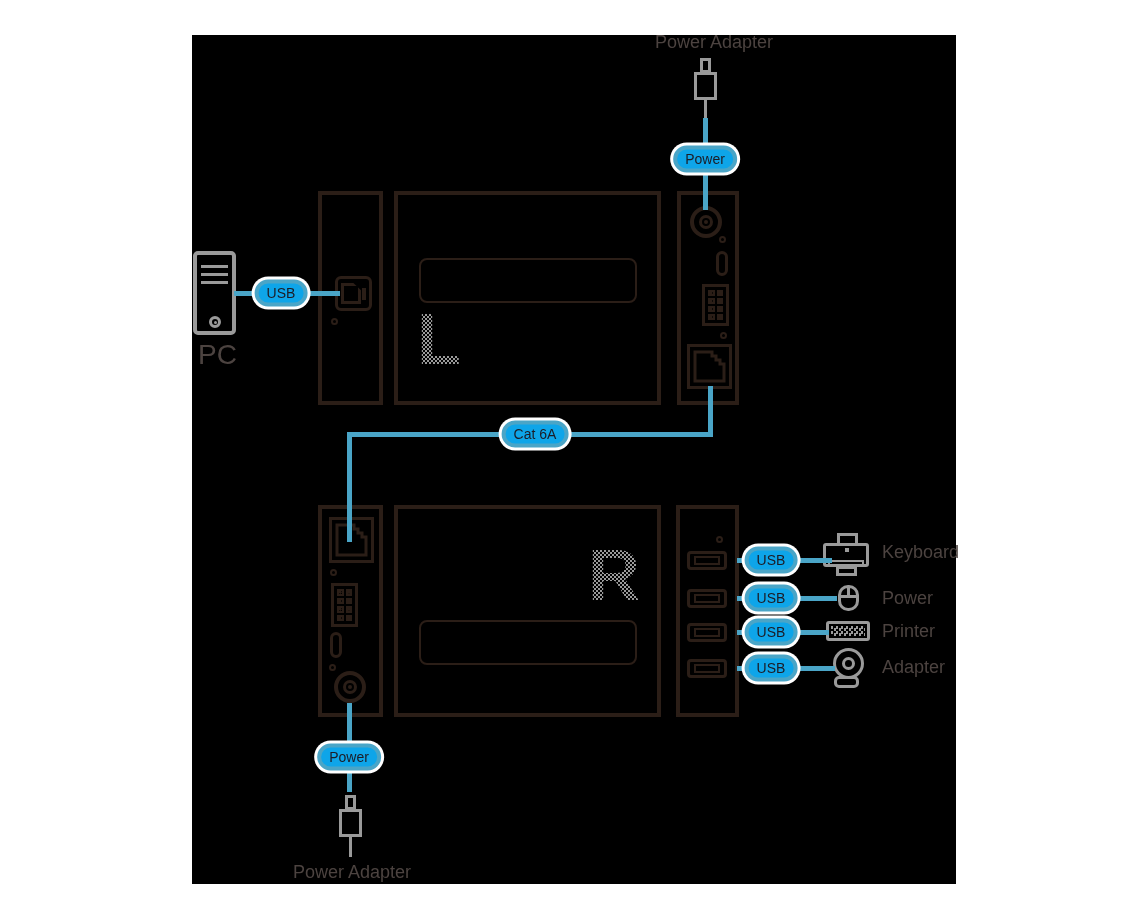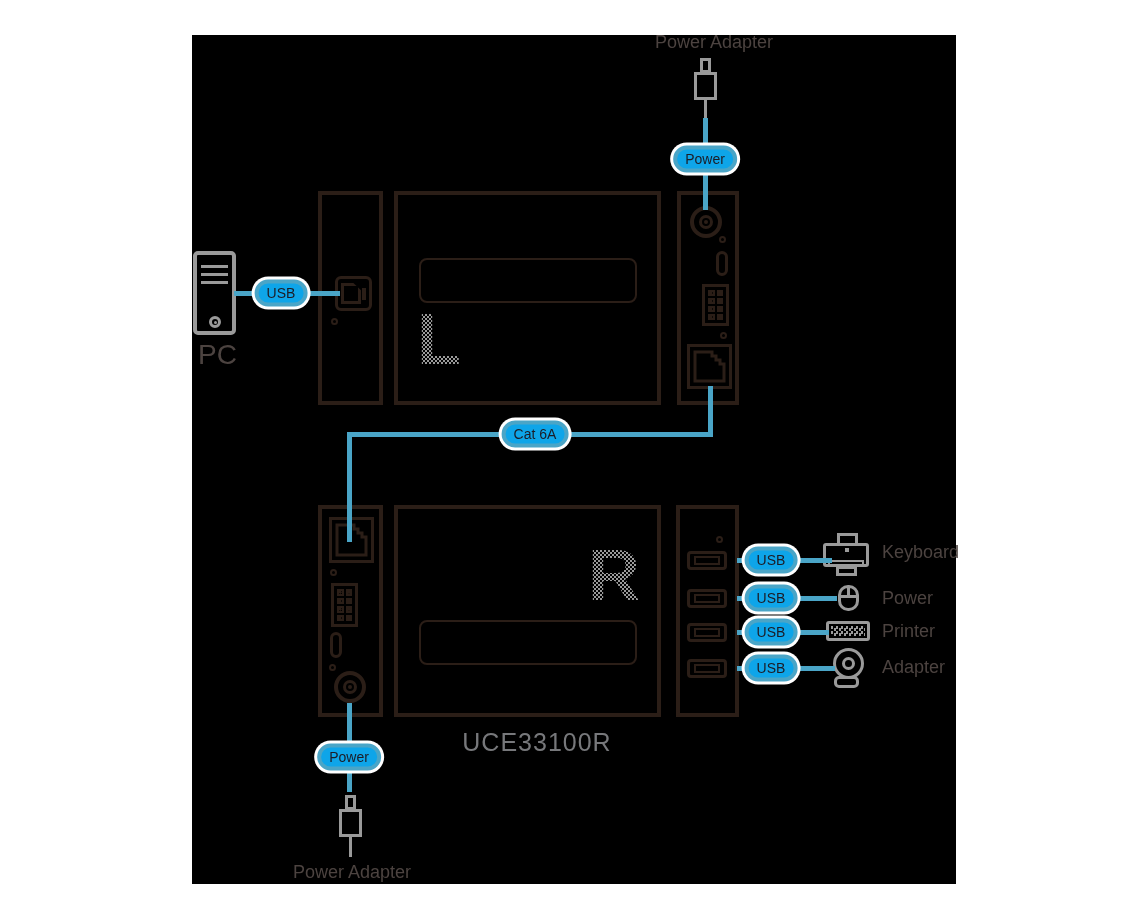--- a/index.html
+++ b/index.html
@@ -107,21 +107,20 @@
   <div class="cable" style="left:347px;top:432px;width:366px;height:5px;"></div>
   <div class="cable" style="left:347px;top:432px;width:5px;height:110px;"></div>
   <div class="badge" style="left:535px;top:434px;">Cat 6A</div>
 
   <div class="abs panel" style="left:318px;top:505px;width:65px;height:212px;z-index:2;"></div>
   <div class="abs panel" style="left:394px;top:505px;width:267px;height:212px;z-index:2;"></div>
   <div class="abs panel" style="left:676px;top:505px;width:63px;height:212px;z-index:2;"></div>
 
   <div class="dither" style="left:588px;top:548px;">R</div>
   <div class="abs vent" style="left:419px;top:620px;width:218px;height:45px;z-index:3;"></div>
-  <div class="title" style="left:437px;top:728px;width:200px;">UCE33100R</div>
 
   <div class="abs dkb" style="left:329px;top:517px;width:45px;height:46px;border-width:3px;">
     <svg width="33" height="34" viewBox="0 0 33 34" style="margin:3px 0 0 3px;color:var(--dark,#2b1e17);">
       <path d="M2 32 V2 H19 V6 H23 V10 H27 V14 H31 V32 Z" fill="none" stroke="currentColor" stroke-width="3"></path>
     </svg>
   </div>
   <div class="led" style="left:330px;top:569px;"></div>
   <div class="abs dkb tblock" style="left:331px;top:583px;width:27px;height:44px;border-width:3px;">
     <div></div>
       <div></div>

